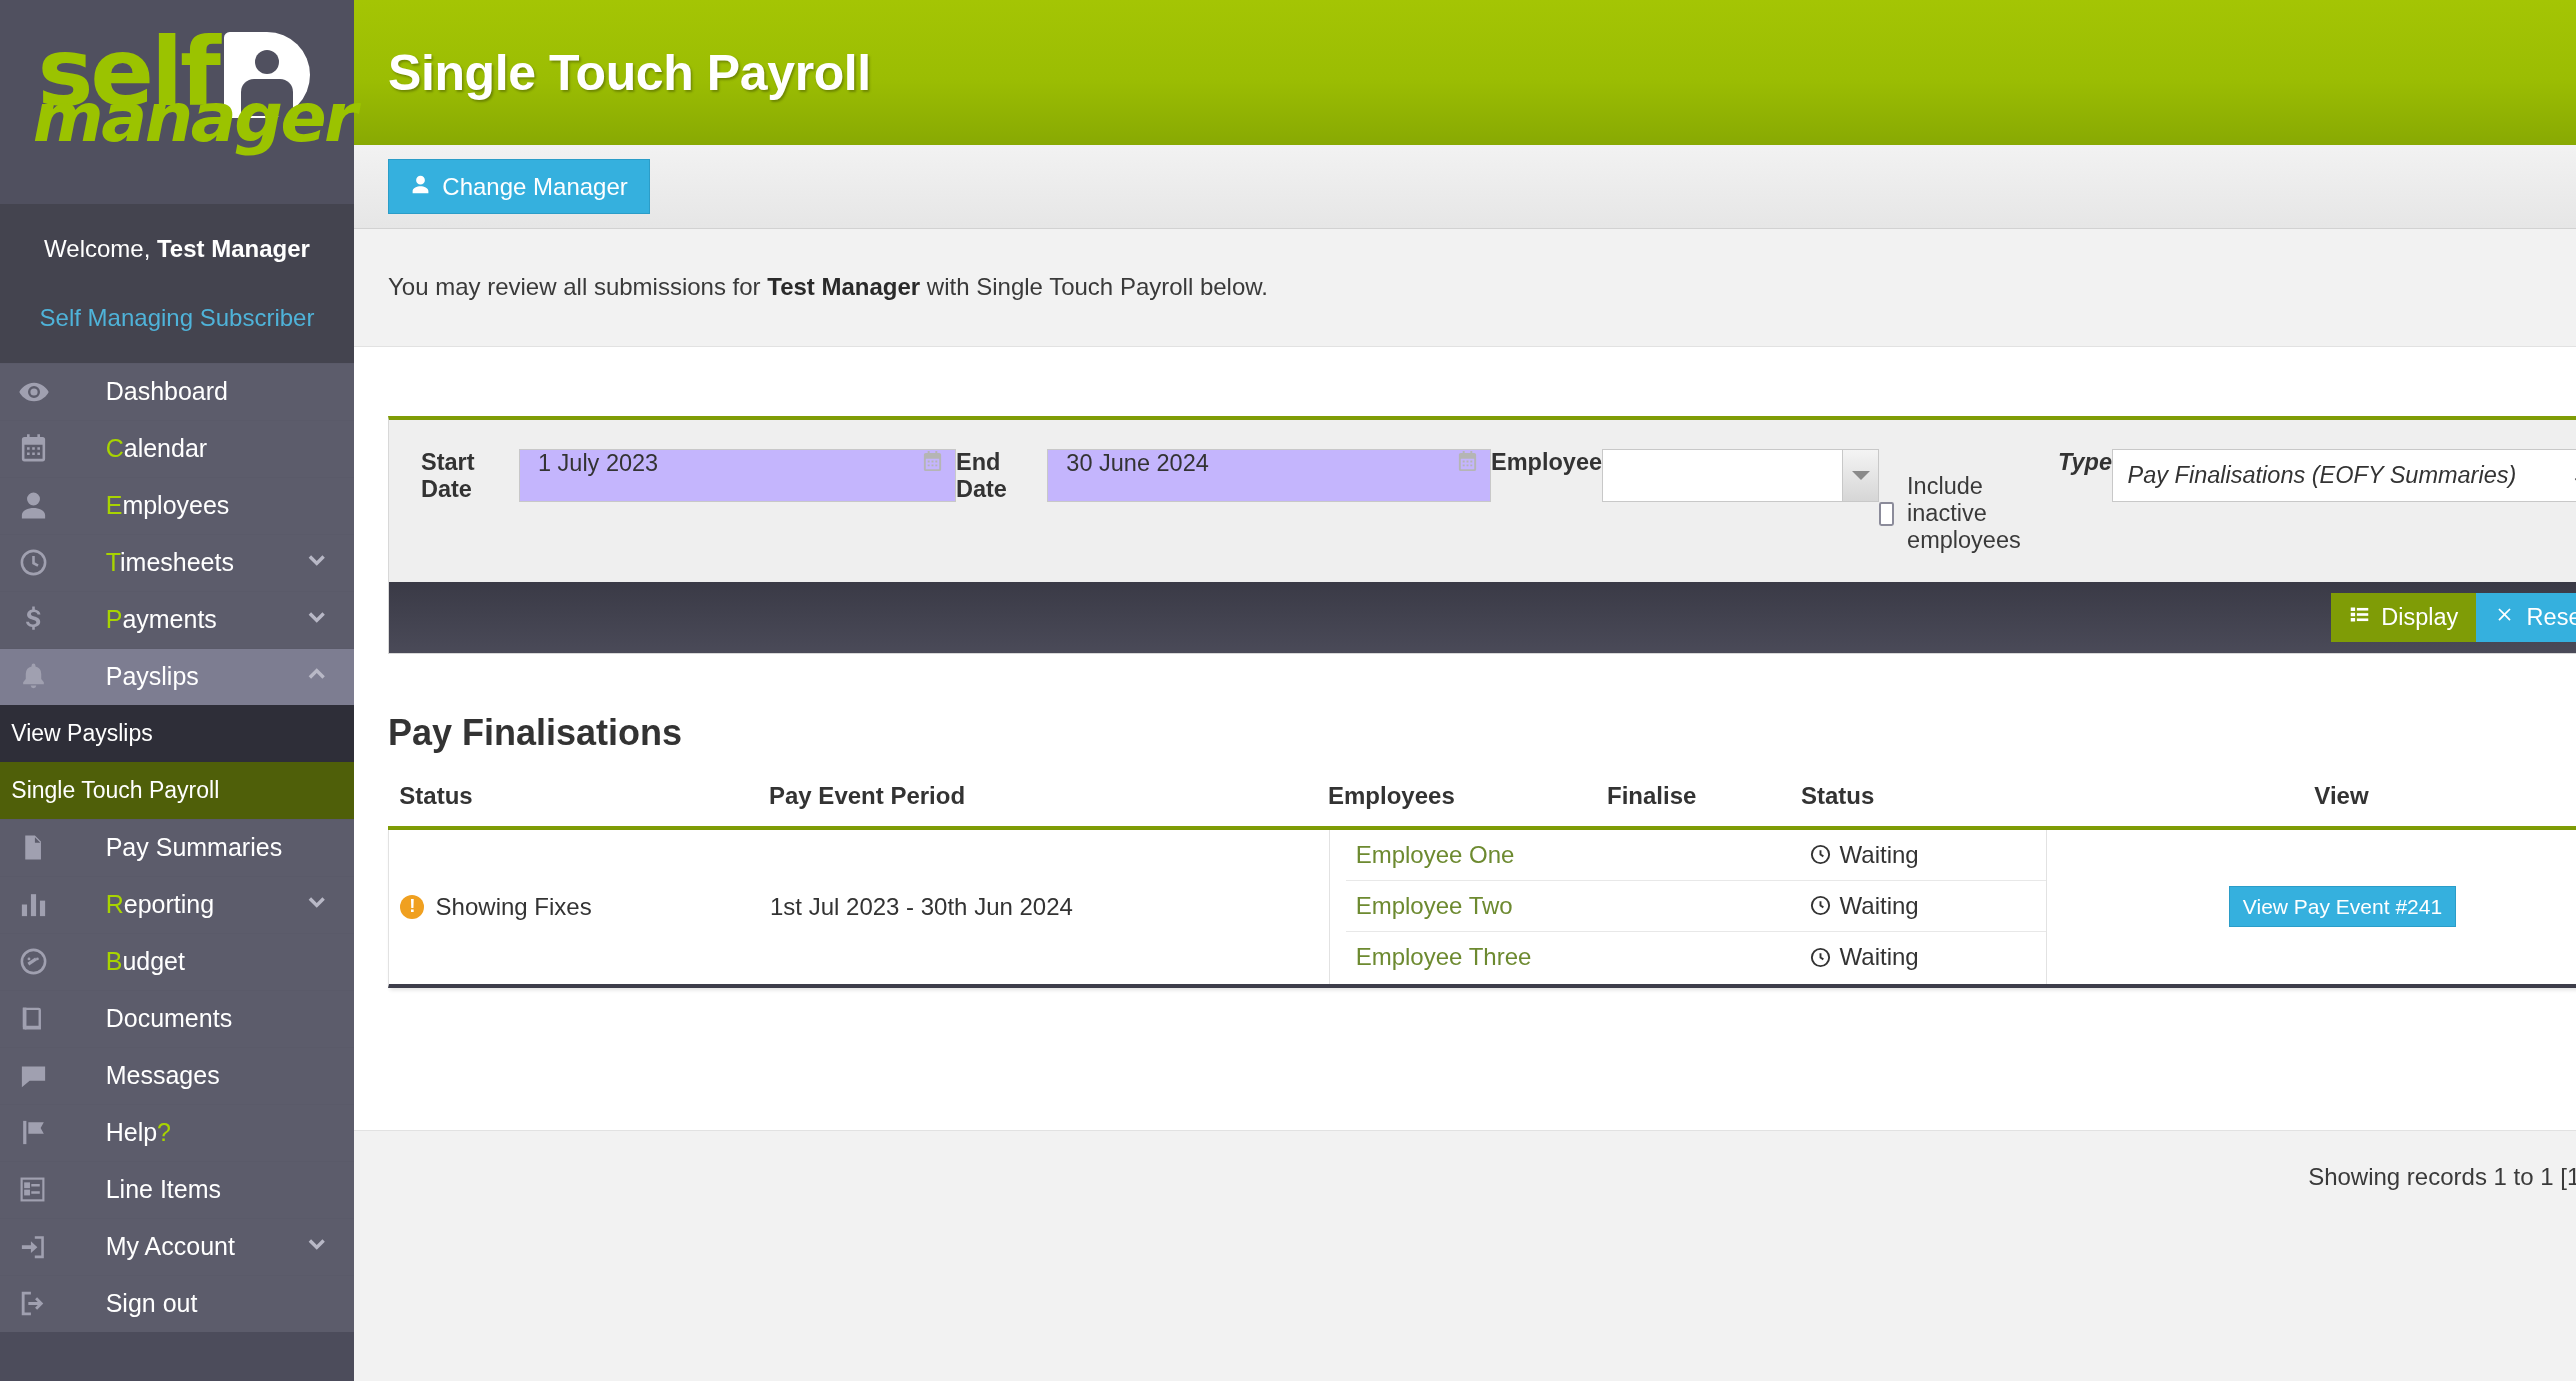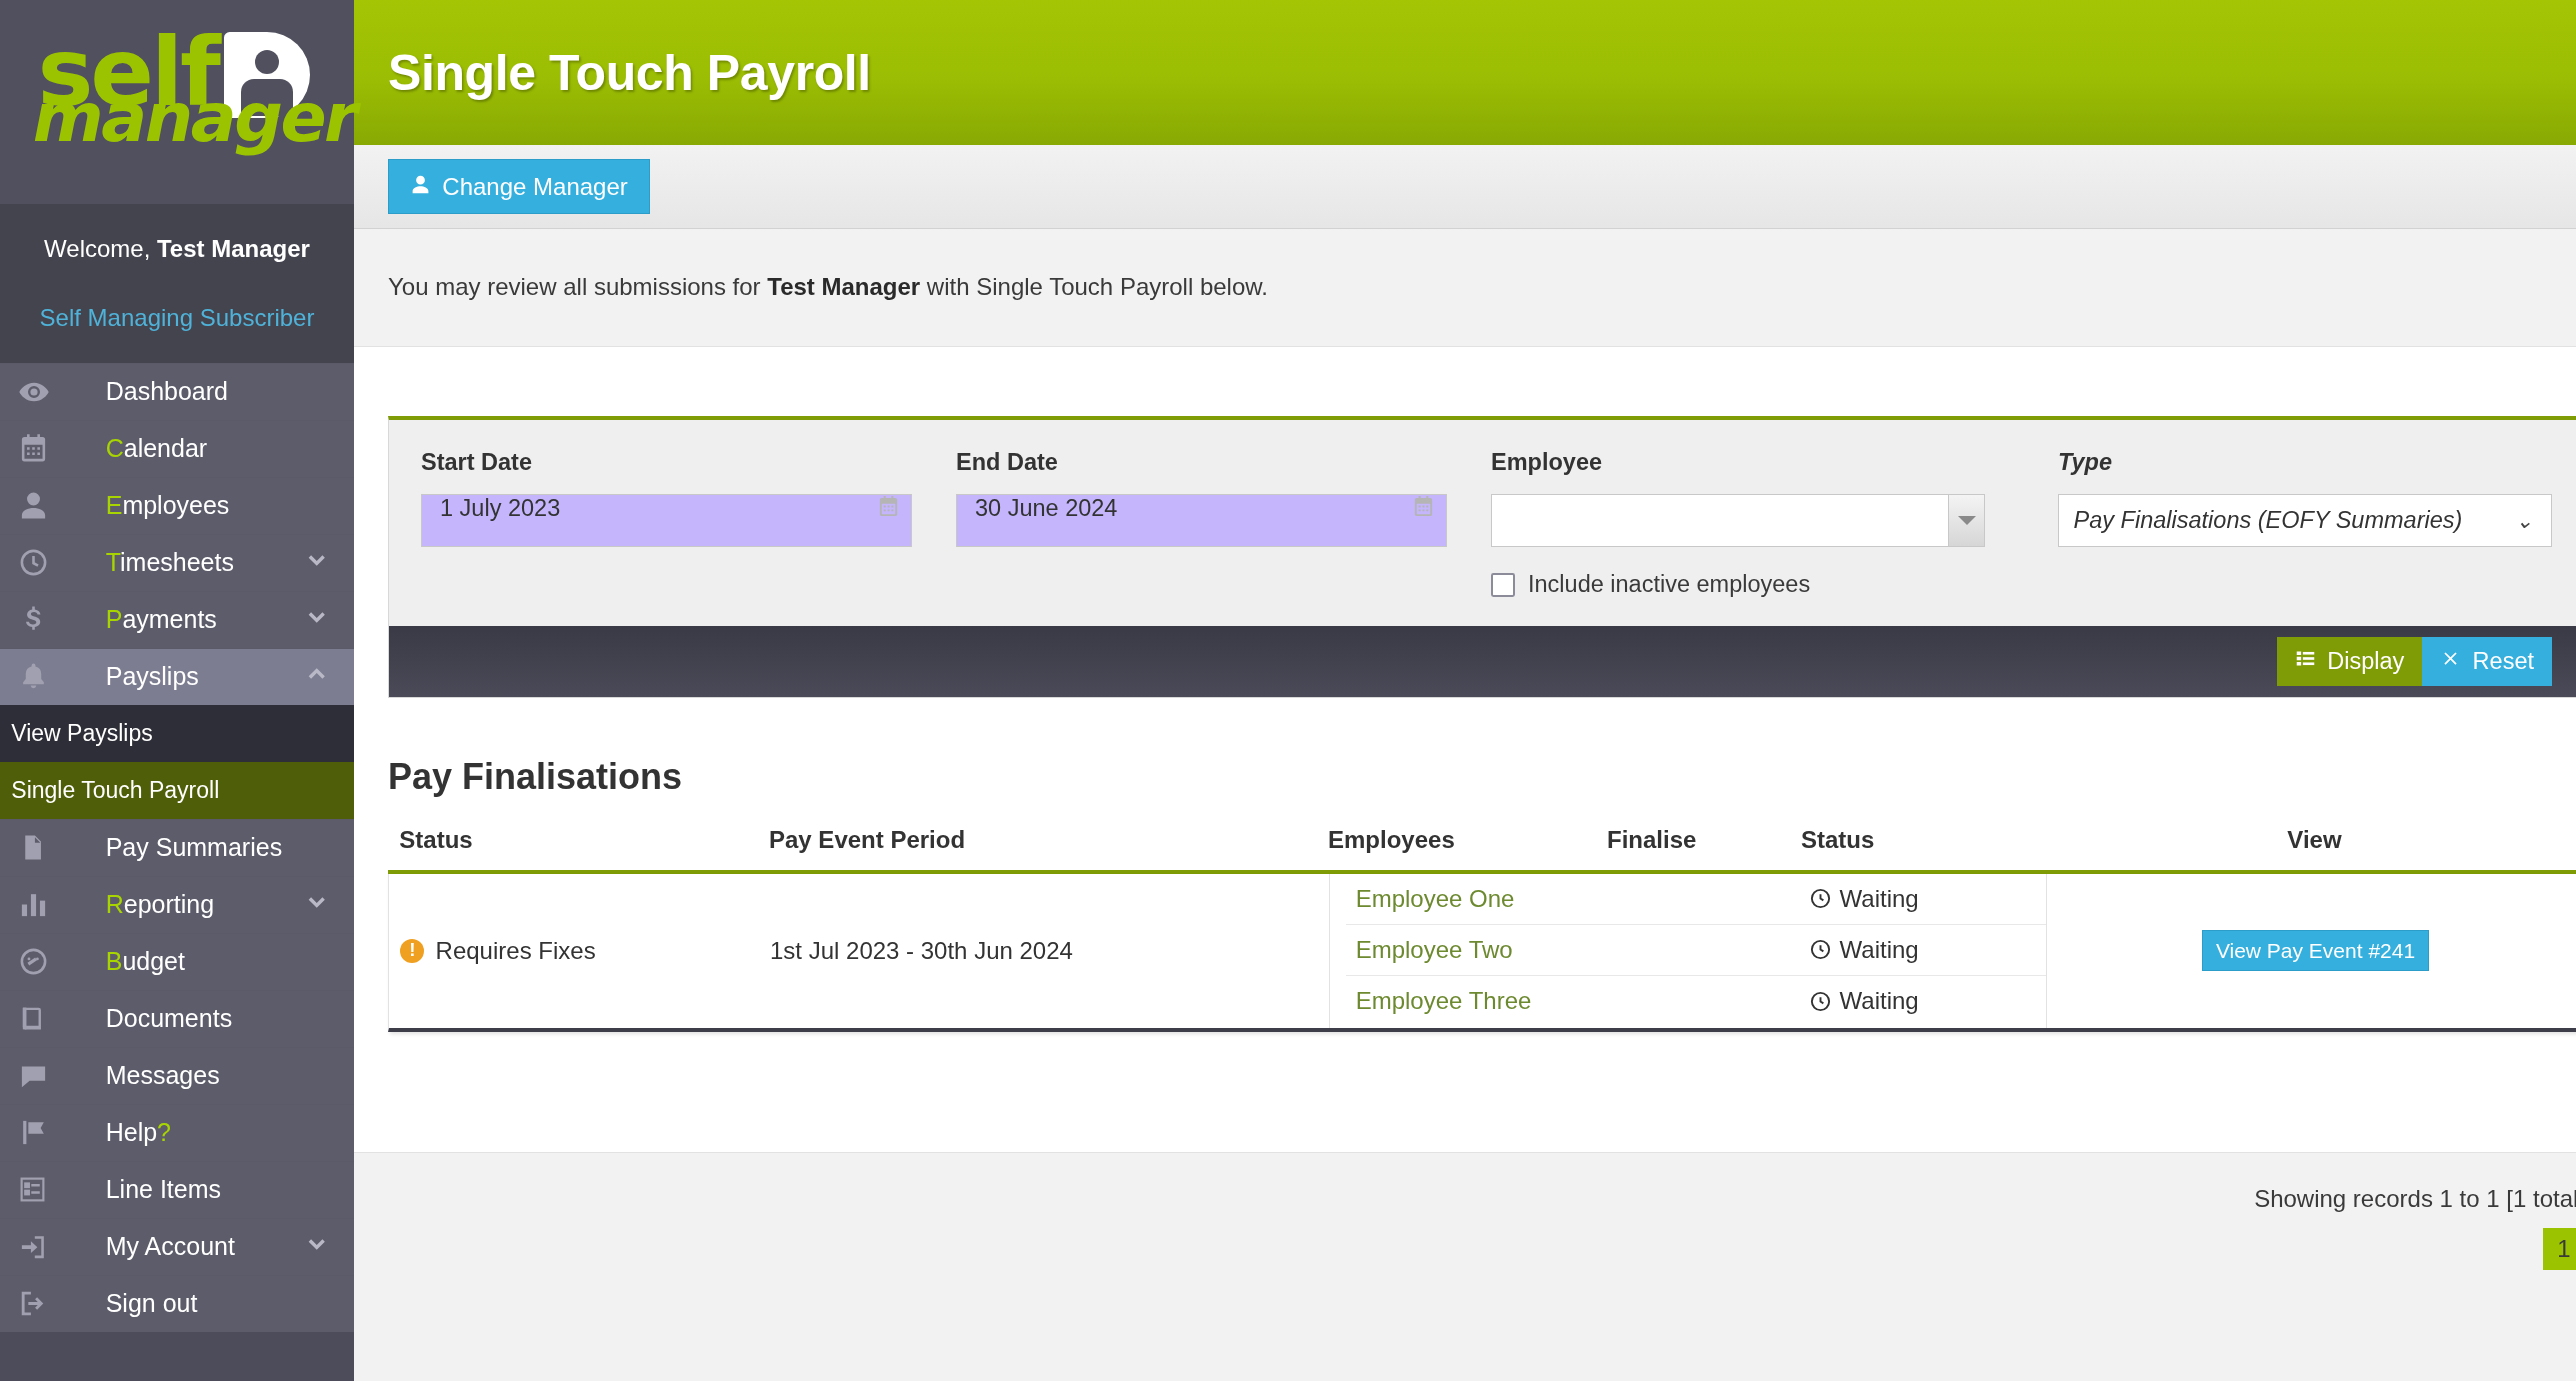--- a/index.html
+++ b/index.html
@@ -148,21 +148,21 @@
   
   .filter-panel {
     margin-top: 69px;
     border: 0.8px solid #d8d8d8;
     border-top: 4.9px solid #7f9c06;
     background: #efefef;
   }
   .filter-body {
     display: flex; padding: 29px 32px 27.5px 32px;
   }
-  .fcol { display: flex; flex-direction: column; }
+  .fcol { display: flex; flex-direction: row; }
   .fcol-1 { width: 535px; }
   .fcol-2 { width: 535px; }
   .fcol-3 { width: 567px; }
   .fcol-4 { flex: 1 1 auto; font-style: italic; }
   .flabel {
     font-size: 23.5px; font-weight: bold; color: #333333;
     margin-bottom: 18px;
   }
   .finput {
     height: 53px; background: #c4b5fd;
@@ -634,21 +634,21 @@
           <div class="th col-period">Pay Event Period</div>
           <div class="th col-emps">Employees</div>
           <div class="th col-finalise">Finalise</div>
           <div class="th col-status2">Status</div>
           <div class="th col-view">View</div>
         </div>
 
         <div class="trow">
           <div class="cell cell-status">
             <span class="warn-icon">!</span>
-            <span>Requires Fixes</span>
+            <span>Showing Fixes</span>
           </div>
           <div class="cell cell-period">1st Jul 2023 - 30th Jun 2024</div>
 
           <div class="subtable">
             <div class="subrow">
               <div class="sub-emp">
                 <a href="#">Employee One</a>
               </div>
               <div class="sub-finalise"></div>
               <div class="sub-status">

